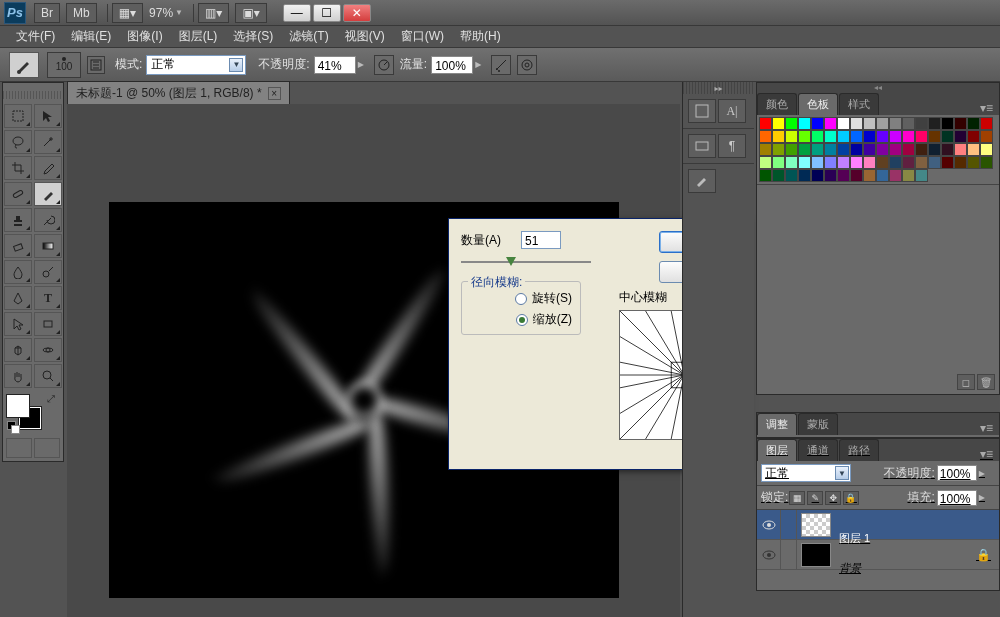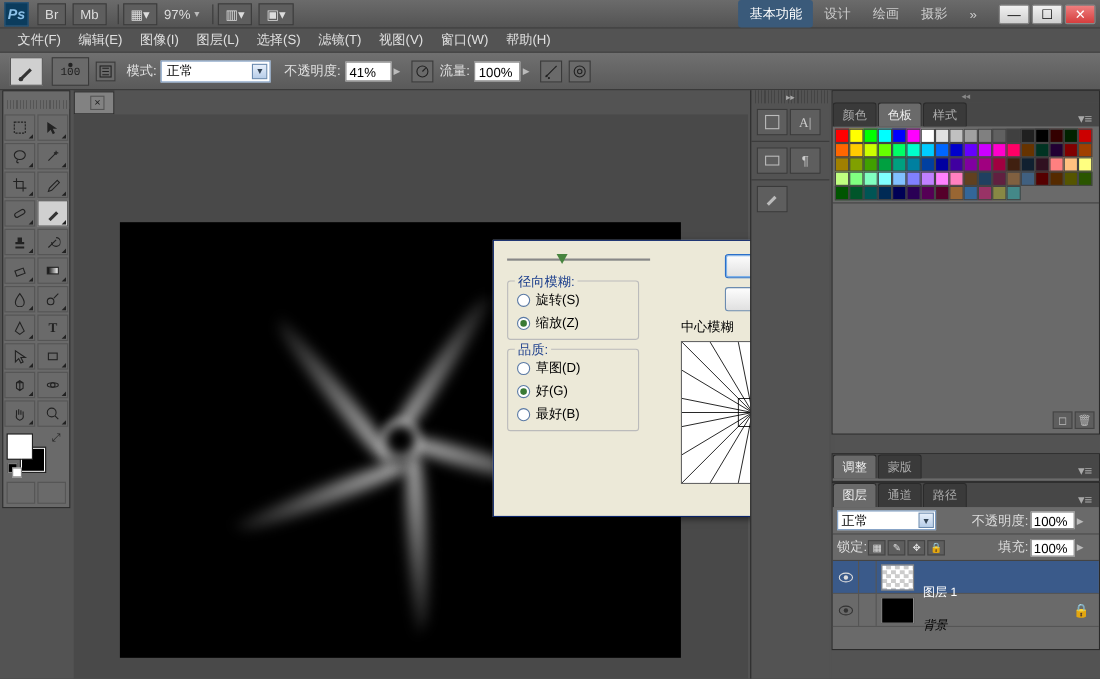--- a/index.html
+++ b/index.html
@@ -18,21 +18,21 @@
 .win-btns { display: flex; margin-left: 8px; }
 .win-btn { width: 28px; height: 18px; border: 1px solid #888; background: linear-gradient(#f2f2f2,#cfcfcf); display: flex; align-items: center; justify-content: center; cursor: pointer; margin-left: 2px; border-radius: 2px; }
 .win-btn.close { background: linear-gradient(#f08080,#d43d3d); color: #fff; }
 
 .menu-bar { background: #535353; height: 22px; display: flex; align-items: center; padding: 0 8px; color: #e0e0e0; border-bottom: 1px solid #383838; }
 .menu-item { padding: 0 8px; cursor: pointer; }
 
 .options-bar { background: linear-gradient(#707070,#5a5a5a); height: 34px; display: flex; align-items: center; padding: 0 8px; border-bottom: 1px solid #383838; color: #e0e0e0; }
 .opt-brush-preview { width: 34px; height: 26px; background: #6a6a6a; border: 1px solid #3a3a3a; display: flex; flex-direction: column; align-items: center; justify-content: center; margin-right: 6px; }
 .opt-brush-preview .dot { width: 4px; height: 4px; background: #222; border-radius: 50%; }
-.opt-brush-preview .num { font-size: 10px; color: #222; font-family: Liberation Mono, monospace; }
+.opt-brush-preview .num { font-size: 10px; color: #222; }
 .opt-swap { width: 18px; height: 18px; border: 1px solid #3a3a3a; background: #6a6a6a; margin-right: 10px; display:flex; align-items:center; justify-content:center; cursor:pointer; }
 .opt-label { margin-right: 4px; }
 .opt-select { background: #fff; border: 1px solid #7a9ac0; height: 20px; width: 100px; display: flex; align-items: center; padding: 0 4px; margin-right: 12px; color: #000; position: relative; }
 .opt-select .arrow { position: absolute; right: 2px; top: 2px; width: 14px; height: 14px; background: linear-gradient(#e8f0fb,#b7cde8); border: 1px solid #6b8bb0; display:flex; align-items:center; justify-content:center; font-size:8px; color:#345; }
 .opt-input { background: #fff; border: 1px solid #888; height: 18px; width: 42px; padding: 0 3px; color: #000; display: inline-block; line-height: 18px; margin-right: 2px; }
 .opt-chevron { color: #bbb; font-size: 8px; margin-right: 10px; cursor:pointer; }
 .opt-icon { width: 20px; height: 20px; border: 1px solid #3a3a3a; background: #6a6a6a; margin-right: 6px; display:flex; align-items:center; justify-content:center; cursor:pointer; }
 
 .tab-bar { background: #3f3f3f; height: 22px; position: absolute; left: 67px; top: 82px; display: flex; align-items: center; }
 .doc-tab { background: #828282; color: #222; padding: 3px 8px; border: 1px solid #2a2a2a; display: flex; align-items: center; font-size: 11px; }
@@ -71,21 +71,21 @@
 .dialog-title .close { margin-left:auto; width:18px; height:16px; background: linear-gradient(#f08080,#d43d3d); border:1px solid #fff; display:flex; align-items:center; justify-content:center; cursor:pointer; border-radius:2px; font-size:11px;}
 .dialog-body { padding: 12px; position: relative; }
 .dlg-row { display:flex; align-items:center; margin-bottom: 8px; }
 .dlg-label { margin-right: 8px; color:#000; }
 .dlg-input { width: 40px; height: 18px; border: 1px solid #7a9ac0; background:#fff; padding: 0 3px; color:#000; line-height:18px; }
 .dlg-slider { position: relative; width: 130px; height: 12px; margin-bottom: 12px; }
 .dlg-slider-track { position:absolute; left:0; right:0; top:4px; height:2px; background:#888; }
 .dlg-slider-thumb { position:absolute; top:0; width:0; height:0; border-left:5px solid transparent; border-right:5px solid transparent; border-top:9px solid #47843f; left: 45px;}
 .dlg-fieldset { border: 1px solid #bbb; border-radius: 3px; padding: 6px 8px 4px; margin-bottom: 8px; width: 120px; position:relative; }
 .dlg-fieldset-label { position:absolute; top:-8px; left:6px; background:#ece9d8; padding: 0 3px; color:#1b3e8c; }
-.dlg-radio-row { display:flex; align-items:center; padding: 2px 0; color:#000; cursor:pointer; }
+.dlg-radio-row { display:flex; align-items:center; padding: 2px 0; color:#000; cursor:pointer;justify-content:flex-end; }
 .dlg-radio { width:12px; height:12px; border:1px solid #5b7aa5; border-radius:50%; margin-right:5px; display:flex; align-items:center; justify-content:center; background:#fff;}
 .dlg-radio.checked:after { content:''; width:6px; height:6px; background:#3a7a35; border-radius:50%; }
 .dlg-btn { width: 76px; height: 22px; background: linear-gradient(#fdfdfd,#e0e0e0); border:1px solid #6b8bb0; border-radius:3px; display:flex; align-items:center; justify-content:center; color:#000; cursor:pointer; margin-bottom:8px; }
 .dlg-btn.default { border:1px solid #2a6fc9; box-shadow: 0 0 0 1px #7bb0e8 inset; }
 .dlg-right { position:absolute; right:12px; top:12px; }
 .dlg-preview-area { position:absolute; left:150px; top:70px;padding-left:20px; }
 .dlg-preview-label { color:#000; margin-bottom: 4px; }
 .dlg-preview { width: 130px; height: 130px; border:1px solid #666; background:#fff; position:relative; overflow:hidden; }
 .dlg-preview svg { width:100%; height:100%; }
 
@@ -101,21 +101,21 @@
 .panel-menu { margin-left:auto; padding: 0 6px; color:#aaa; cursor:pointer; }
 .swatch-grid { display:flex; flex-wrap:wrap; padding:2px; background:#6a6a6a; }
 .swatch { width:13px; height:13px; border:1px solid #444; margin:0; }
 .swatch-footer { height: 210px; background:#6a6a6a; border-top:1px solid #444; position:relative;}
 .swatch-footer-icons { position:absolute; right:4px; bottom:4px; display:flex; }
 .sf-ico { width:18px; height:16px; border:1px solid #444; background:#5e5e5e; margin-left:2px; display:flex; align-items:center; justify-content:center; cursor:pointer; color:#bbb; font-size:10px;}
 
 .bottom-panels { position:absolute; left:74px; right:0; bottom:0; top:330px; background:#535353; }
 .adj-panel { border:1px solid #2a2a2a; }
 .adj-body { background:#6a6a6a; height:2px; }
-.layers-panel { border:1px solid #2a2a2a; }
+.layers-panel { border:1px solid #2a2a2a;text-decoration:underline; }
 .layer-opts { display:flex; align-items:center; background:#6a6a6a; padding:3px 4px; color:#ddd; border-bottom:1px solid #444;}
 .layer-select { background:#fff; border:1px solid #7a9ac0; height:18px; width:90px; padding:0 3px; color:#000; display:flex; align-items:center; position:relative; margin-right:6px;}
 .layer-select .arrow { position:absolute; right:1px; top:1px; width:14px; height:14px; background:linear-gradient(#e8f0fb,#b7cde8); border:1px solid #6b8bb0; display:flex; align-items:center; justify-content:center; font-size:8px; color:#345;}
 .layer-opac { margin-left:auto; display:flex; align-items:center;}
 .layer-opac-input { background:#fff; border:1px solid #888; width:40px; height:16px; padding:0 2px; color:#000; line-height:16px; margin:0 2px;}
 .layer-lock-row { display:flex; align-items:center; background:#6a6a6a; padding:3px 4px; color:#ddd; border-bottom:1px solid #444;}
 .lock-ico { width:16px; height:14px; border:1px solid #444; background:#5e5e5e; margin:0 1px; display:flex; align-items:center; justify-content:center; font-size:9px; cursor:pointer;}
 .layer-list { background:#6a6a6a; height:80px; overflow:auto;}
 .layer-row { display:flex; align-items:center; height:30px; border-bottom:1px solid #555; cursor:pointer;}
 .layer-row.active { background:#3a5a8a; color:#fff;}
@@ -137,27 +137,20 @@
   <div class="hdr-btn">Mb</div>
   <div class="hdr-sep"></div>
   <div class="hdr-btn">▦▾</div>
   <div class="hdr-zoom">
     <span class="hdr-zoom-val">97%</span>
     <span class="hdr-arrow">▼</span>
   </div>
   <div class="hdr-sep"></div>
   <div class="hdr-btn">▥▾</div>
   <div class="hdr-btn">▣▾</div>
-  <div class="workspace-tabs">
-    <div class="ws-tab active">基本功能</div>
-    <div class="ws-tab">设计</div>
-    <div class="ws-tab">绘画</div>
-    <div class="ws-tab">摄影</div>
-    <div class="ws-tab">»</div>
-  </div>
   <div class="win-btns">
     <div class="win-btn">—</div>
     <div class="win-btn">☐</div>
     <div class="win-btn close">✕</div>
   </div>
 </div>
 
 <div class="menu-bar">
   <div class="menu-item">文件(F)</div>
   <div class="menu-item">编辑(E)</div>
@@ -391,20 +384,21 @@
     <div class="mini-sw"></div>
   </div>
   <div class="qm-row">
     <div class="qm"></div>
     <div class="qm"></div>
   </div>
 </div>
 
 <div class="tab-bar">
   <div class="doc-tab">
+    <span>未标题-1 @ 50% (图层 1, RGB/8) *</span>
     <span class="x">×</span>
   </div>
 </div>
 
 <div class="canvas-area">
   <div class="canvas">
     <div class="swirl">
       <div class="swirl-arm a1"></div>
         <div class="swirl-arm a2"></div>
         <div class="swirl-arm a3"></div>
@@ -414,48 +408,38 @@
     </div>
   </div>
 </div>
 
 <div class="dialog">
   <div class="dialog-body" style="height:250px">
     <div class="dlg-right">
       <div class="dlg-btn default">确定</div>
       <div class="dlg-btn">取消</div>
     </div>
+    <div class="dlg-row">
+      <span class="dlg-label">数量(A)</span>
+      <span style="width:12px"></span>
+      <span class="dlg-input">51</span>
+    </div>
     <div class="dlg-slider">
       <div class="dlg-slider-track"></div>
       <div class="dlg-slider-thumb"></div>
     </div>
     <div class="dlg-fieldset">
       <div class="dlg-fieldset-label">径向模糊:</div>
       <div class="dlg-radio-row">
           <div class="dlg-radio"></div>
           <span>旋转(S)</span>
         </div>
       <div class="dlg-radio-row">
           <div class="dlg-radio checked"></div>
           <span>缩放(Z)</span>
-        </div>
-    </div>
-    <div class="dlg-fieldset">
-      <div class="dlg-fieldset-label">品质:</div>
-      <div class="dlg-radio-row">
-          <div class="dlg-radio"></div>
-          <span>草图(D)</span>
-        </div>
-      <div class="dlg-radio-row">
-          <div class="dlg-radio checked"></div>
-          <span>好(G)</span>
-        </div>
-      <div class="dlg-radio-row">
-          <div class="dlg-radio"></div>
-          <span>最好(B)</span>
         </div>
     </div>
     <div class="dlg-preview-area">
       <div class="dlg-preview-label">中心模糊</div>
       <div class="dlg-preview">
         <svg viewBox="0 0 100 100">
           <g stroke="#000" stroke-width="0.6">
             <line x1="50" y1="50" x2="0" y2="0"></line>
               <line x1="50" y1="50" x2="20" y2="0"></line>
               <line x1="50" y1="50" x2="40" y2="0"></line>

